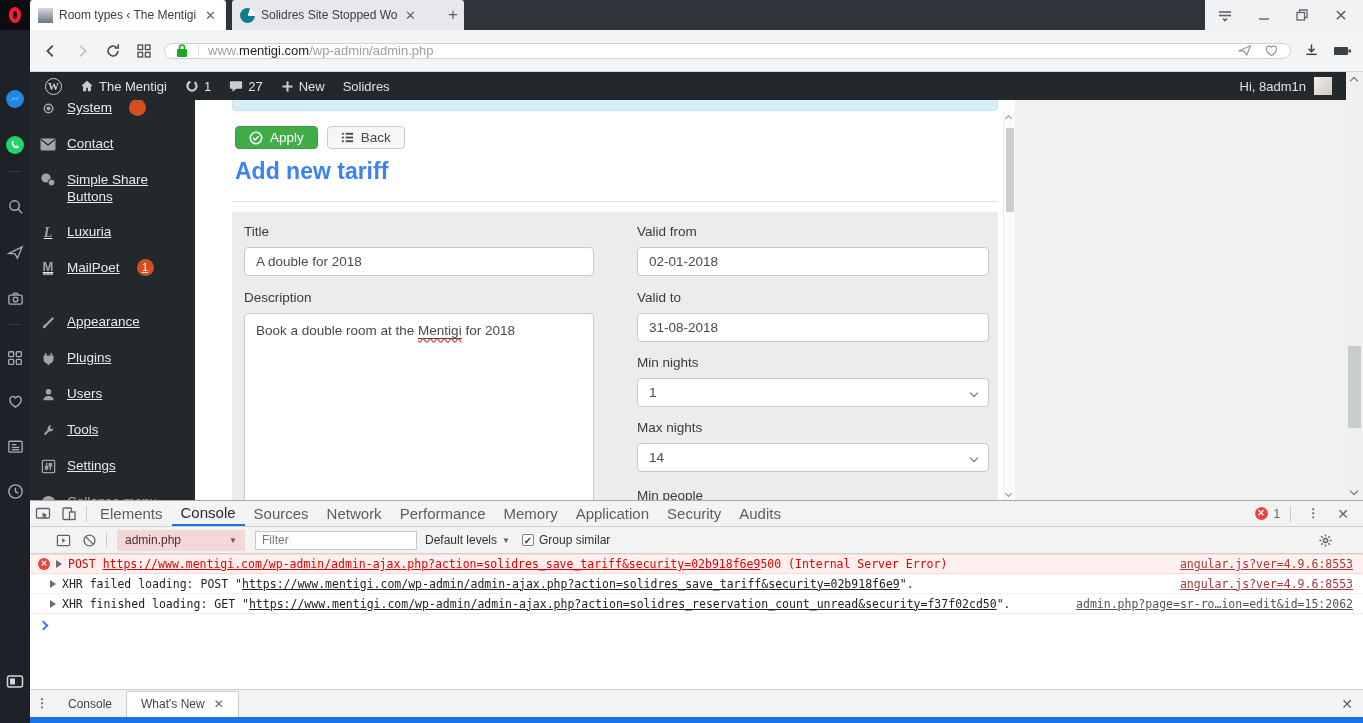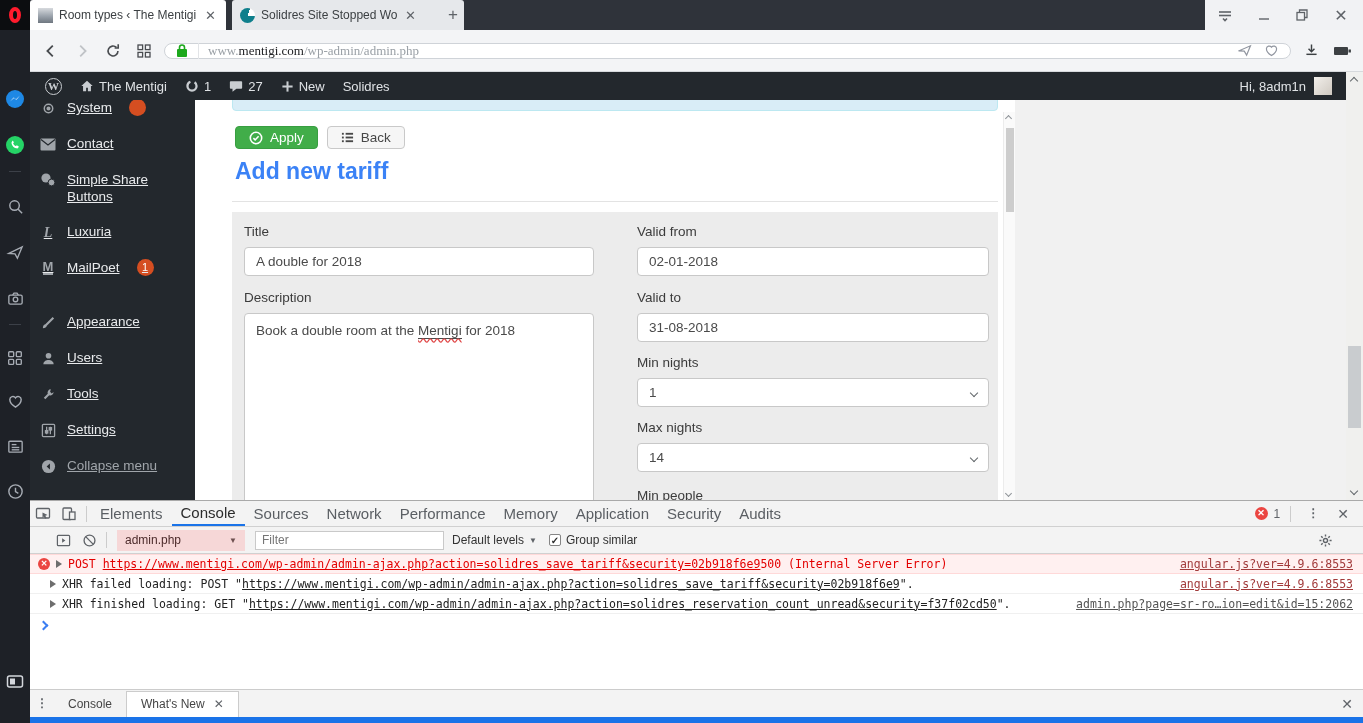--- a/index.html
+++ b/index.html
@@ -26,21 +26,21 @@
   .fav1 { background:linear-gradient(180deg,#d7dade 0%,#9aa2ab 55%,#6f7780 100%); }
   .fav2 { border-radius:50%; background:conic-gradient(from 20deg,#ffffff 0 70deg,#0e7f8c 70deg 360deg); }
   .tab-sep { width:1px; height:16px; background:#b8bcc1; margin:0 8px; }
   .newtab { color:#5f6368; font-size:17px; font-weight:400; padding:0 6px; }
   .win-light { position:absolute; right:0; top:0; width:158px; height:30px; background:#f1f2f4; display:flex; align-items:center; justify-content:space-between; padding:0 12px 0 10px; }
   .winbtn { color:#5f6368; display:flex; align-items:center; justify-content:center; width:20px; height:20px; font-size:13px; }
 
   
   .addrbar { position:absolute; left:30px; top:30px; width:1333px; height:42px; background:#f3f4f6; border-bottom:1px solid #d6d9dc; display:flex; align-items:center; padding:0 10px; gap:9px; }
   .navbtn { width:22px; height:22px; display:flex; align-items:center; justify-content:center; }
-  .addr-field { flex:1; height:16px; background:#fff; border:1px solid #cfd3d8; border-radius:13px; display:flex; align-items:center; padding:0 10px;font-family:Liberation Serif, serif; }
+  .addr-field { flex:1; height:16px; background:#fff; border:1px solid #cfd3d8; border-radius:13px; display:flex; align-items:center; padding:0 10px; }
   .lock-sep { width:1px; height:16px; background:#e2e4e7; margin:0 9px; }
   .url { font-size:13px; white-space:nowrap; }
   .url .dim { color:#9aa0a6; }
   .url .host { color:#202124; }
   .field-right { margin-left:auto; display:flex; align-items:center; gap:10px; }
 
   
   .page { position:absolute; left:30px; top:72px; width:1316px; height:428px; background:#f1f1f1; overflow:hidden; }
   .adminbar { position:absolute; left:0; top:0; right:0; height:28px; background:#23282d; display:flex; align-items:center; color:#dfe2e5; font-size:13px; padding:0 14px 0 8px; gap:4px; z-index:3; }
   .ab-item { display:flex; align-items:center; gap:5px; padding:0 7px; height:28px; }
@@ -94,21 +94,21 @@
   .dt-tab { padding:0 9px; height:25px; line-height:25px; color:#5a5e63; font-size:15px; }
   .dt-tab.active { color:#2b2b2b; border-bottom:2px solid #1a73e8; line-height:23px; }
   .dt-tabs-right { margin-left:auto; display:flex; align-items:center; gap:6px; padding-right:8px; }
   .errbadge { width:13px; height:13px; border-radius:50%; background:#eb4541; color:#fff; font-size:9px; line-height:13px; text-align:center; font-weight:bold; }
   .dots { color:#5f6368; font-weight:bold; font-size:12px; letter-spacing:0; line-height:5px; padding:0 6px; }
   .dt-x { color:#5f6368; font-size:14px; padding:0 6px; }
 
   .dt-toolbar { height:27px; background:#f3f3f3; border-bottom:1px solid #d0d0d0; display:flex; align-items:center; flex:none; padding:0 20px; }
   .dt-context { margin-left:6px; width:128px; height:21px; background:#f6d7d7; display:flex; align-items:center; justify-content:space-between; padding:0 8px; font-size:12px; color:#4d2b2b; }
   .caret { font-size:8px; color:#6e5050; }
-  .dt-filter { margin-left:10px; width:189px; height:19px; border:1px solid #c9c9c9; background:#fff; font-size:12px; padding:0 6px; font-family:"Liberation Sans",sans-serif; }
+  .dt-filter { margin-left:10px; width:162px; height:19px; border:1px solid #c9c9c9; background:#fff; font-size:12px; padding:0 6px; font-family:"Liberation Sans",sans-serif; }
   .dt-levels { margin-left:8px; display:flex; align-items:center; gap:5px; color:#333; }
   .dt-levels .caret { color:#5f6368; }
   .cb { width:12px; height:12px; border:1px solid #858585; border-radius:2px; background:#fff; font-size:10px; line-height:11px; text-align:center; color:#2a2a2a; font-weight:bold; margin-left:12px; }
   .cb-label { margin-left:5px; }
   .dt-gear { margin-left:auto; padding-right:10px; }
 
   .dt-msgs { flex:none; font-family:"DejaVu Sans Mono",monospace; font-size:11.5px; }
   .msg { height:20px; display:flex; align-items:center; padding:0 10px 0 8px; border-bottom:1px solid #f0f0f0; white-space:nowrap; }
   .msg.err { background:#fff0f0; border-top:1px solid #ffd9d9; border-bottom:1px solid #ffd9d9; color:#e30000; }
   .erricon { width:12px; height:12px; border-radius:50%; background:#eb4541; color:#fff; font-size:8px; line-height:12px; text-align:center; font-weight:bold; flex:none; margin-right:4px; font-family:"Liberation Sans",sans-serif; }
@@ -377,20 +377,30 @@
         <span class="badge">1</span>
       </div>
       <div class="wps-sep"></div>
       <div class="wps-item">
         <span class="wico">
           <svg width="15" height="15" viewBox="0 0 16 16" fill="#a0a5aa">
               <path d="M2 14c2.5 0 3.8-.8 4.2-2.6L14 3.6 12.4 2 4.6 9.8C2.8 10.2 2 11.5 2 14z"></path>
             </svg>
         </span>
         <span>Appearance</span>
+      </div>
+      <div class="wps-item">
+        <span class="wico">
+          <svg width="15" height="15" viewBox="0 0 16 16" fill="none" stroke="#a0a5aa" stroke-width="1.6">
+              <path d="M5 2v3.5M11 2v3.5"></path>
+              <path d="M3.5 5.5h9v3a4.5 4.5 0 0 1-9 0z" fill="#a0a5aa"></path>
+              <path d="M8 13v2"></path>
+            </svg>
+        </span>
+        <span>Plugins</span>
       </div>
       <div class="wps-item">
         <span class="wico">
           <svg width="15" height="15" viewBox="0 0 16 16" fill="#a0a5aa">
               <circle cx="8" cy="5" r="3"></circle>
               <path d="M2.5 14c0-3 3-4.5 5.5-4.5S13.5 11 13.5 14z"></path>
             </svg>
         </span>
         <span>Users</span>
       </div>

